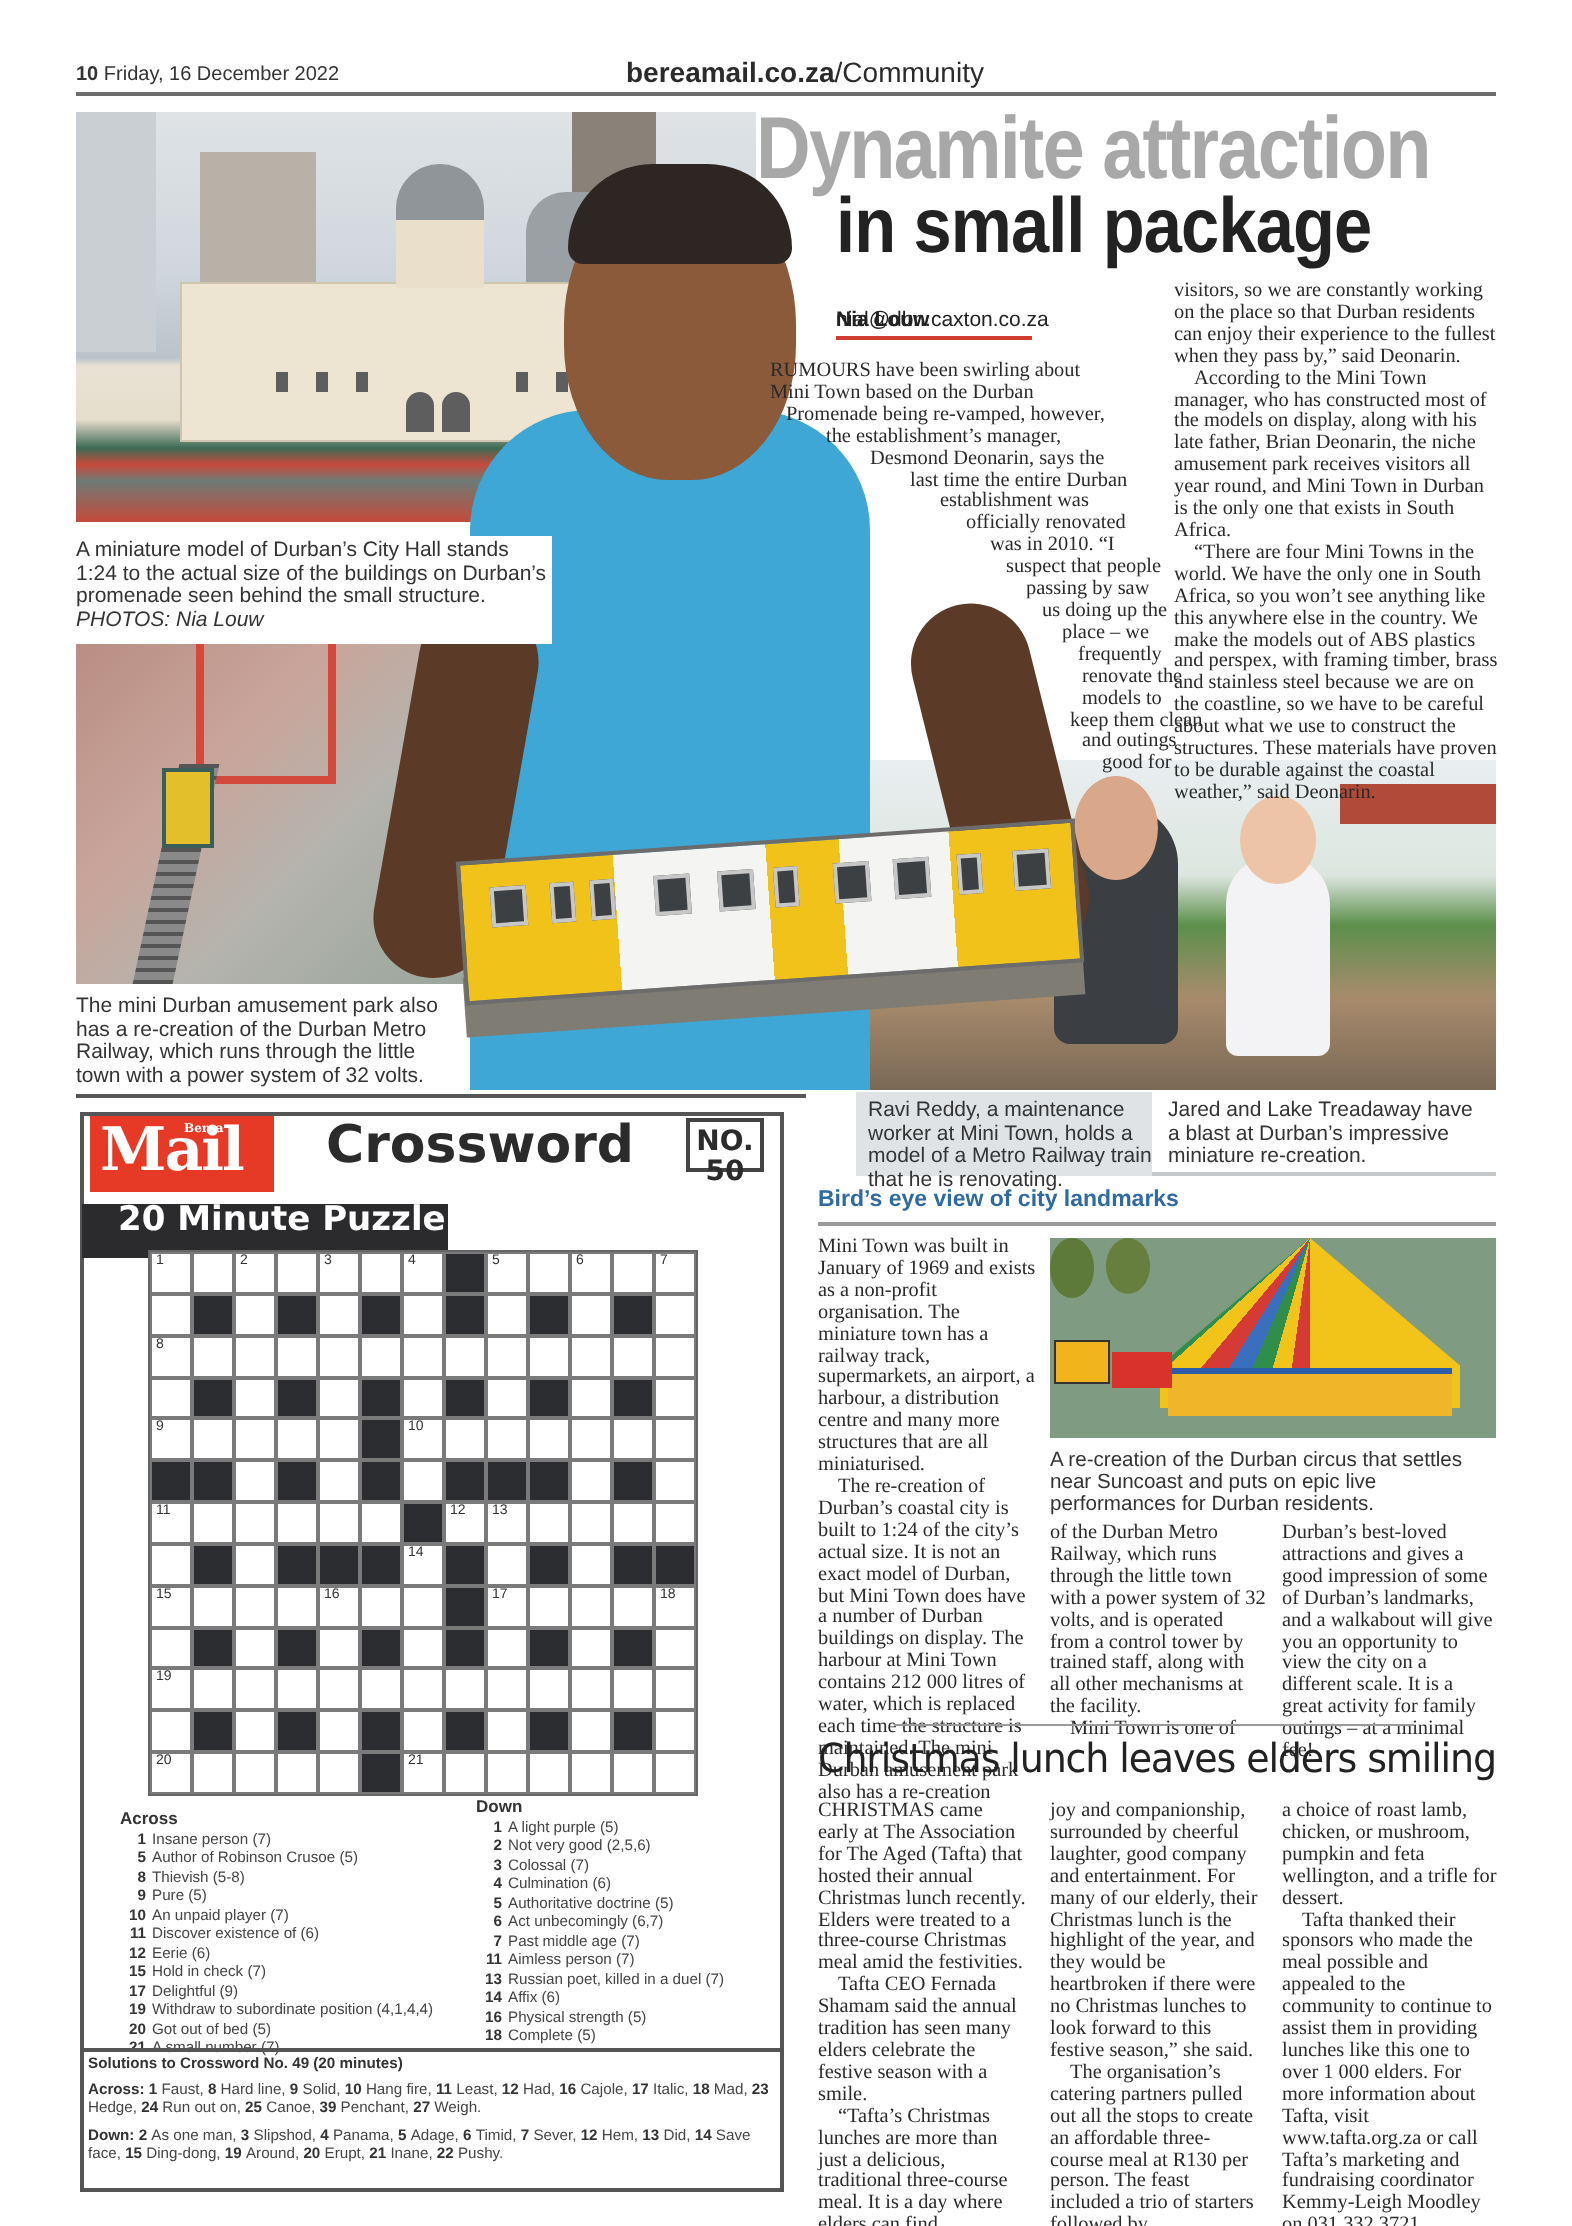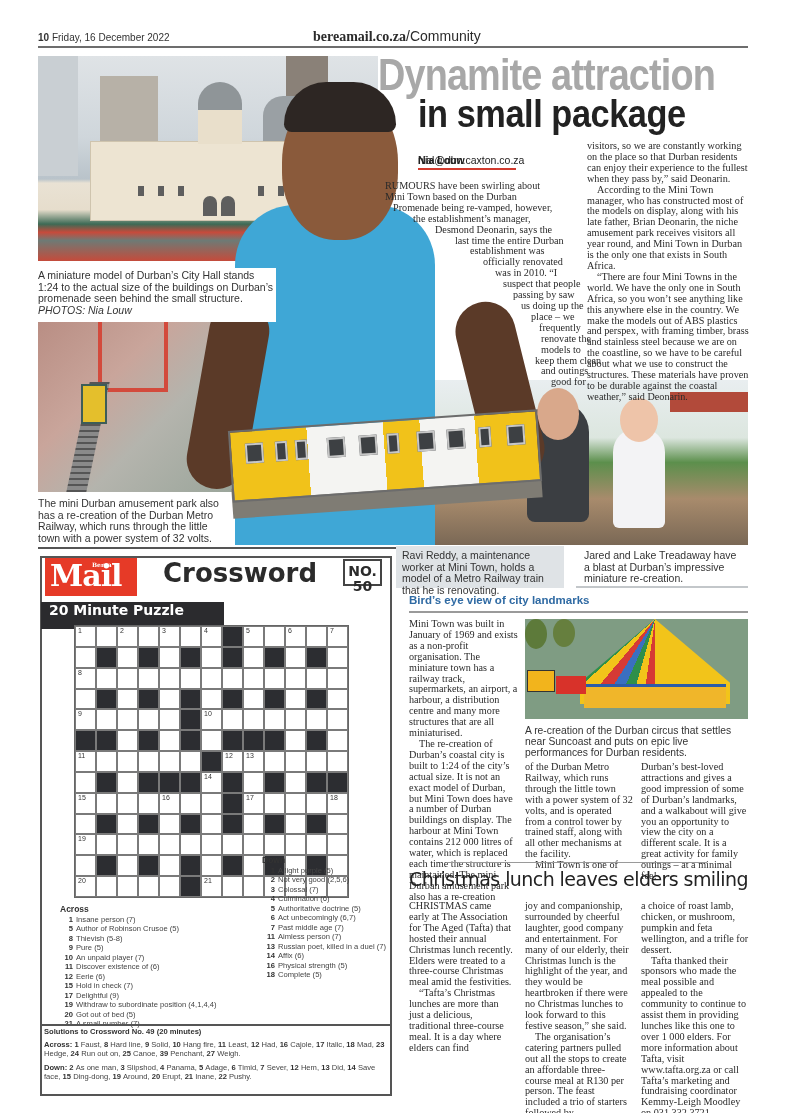--- a/index.html
+++ b/index.html
@@ -4,21 +4,21 @@
 <style>
   * { box-sizing: border-box; margin: 0; padding: 0; }
   html, body { width: 786px; height: 1113px; background: #ffffff; overflow: hidden; }
   body { position: relative; font-family: "Liberation Serif", serif; color: #2a2a2a; }
   .abs { position: absolute; }
 
   
   .folio { left: 38px; top: 32px; font-size: 10px; color: #333; font-family: "Liberation Sans", sans-serif; }
   .folio b { font-weight: bold; }
   .masthead { left: 313px; top: 28px; font-size: 14px; color: #2b2b2b; }
-  .masthead .site { font-family: Liberation Serif, serif; font-weight: bold; }
+  .masthead .site { font-family: Liberation Sans, sans-serif; font-weight: bold; }
   .masthead .sec { font-family: "Liberation Sans", sans-serif; font-weight: normal; font-size: 14px; }
   .header-rule { left: 38px; top: 46px; width: 710px; height: 2px; background: #6d6d6d; }
 
   
   .photo { overflow: hidden; }
   .cityhall { left: 38px; top: 56px; width: 340px; height: 205px;
     background: linear-gradient(180deg, #dfe3e6 0%, #cfd6db 40%, #b9c3ca 60%, #e9e2d4 62%, #e6ddcc 75%, #3d6a55 82%, #c74a3b 86%, #6e7a75 90%, #c54b3b 100%); }
   .ch-tower1 { left: 0; top: 0; width: 40px; height: 120px; background: #c9cfd3; }
   .ch-tower2 { left: 62px; top: 20px; width: 58px; height: 90px; background: #b7b1a7; }
   .ch-tower3 { left: 248px; top: 0; width: 42px; height: 60px; background: #8a8178; }
@@ -50,21 +50,21 @@
   .metro-train { left: 230px; top: 420px; width: 310px; height: 72px; transform: rotate(-4deg);
     background: linear-gradient(90deg, #f1c21a 0 25%, #f4f4f2 25% 50%, #f1c21a 50% 62%, #f4f4f2 62% 80%, #f1c21a 80%);
     border: 2px solid #6c6c6c; }
   .metro-base { left: 232px; top: 478px; width: 310px; height: 30px; background: #7f7c74; transform: rotate(-4deg); }
   .metro-win { top: 12px; width: 18px; height: 20px; background: #3d4043; border: 2px solid #c7c7c7; }
 
   
   .cap { font-family: "Liberation Sans", sans-serif; font-size: 10.5px; line-height: 11.5px; color: #333; }
   .cap-cityhall { left: 38px; top: 268px; width: 238px; background: #fff; padding: 2px 0 6px 0; }
   .cap-train { left: 38px; top: 496px; width: 190px; background: #fff; padding-top: 2px; }
-  .cap-ravi { left: 396px; top: 546px; width: 168px; height: 42px; background: #dfe3e6; padding: 4px 6px; }
+  .cap-ravi { left: 428px; top: 546px; width: 168px; height: 42px; background: #dfe3e6; padding: 4px 6px; }
   .cap-jared { left: 576px; top: 546px; width: 172px; height: 42px; background: #fff; padding: 4px 8px; border-bottom: 2px solid #c3c7ca; }
   .section-rule-left { left: 38px; top: 547px; width: 365px; height: 2px; background: #555; }
 
   
   .headline1 { left: 378px; top: 52px; font-family: "Liberation Sans", sans-serif; font-weight: bold; font-size: 44px; line-height: 46px; color: #a8a8a8; letter-spacing: -1px; transform: scaleX(0.86); transform-origin: left top; white-space: nowrap; }
   .headline2 { left: 418px; top: 93px; font-family: "Liberation Sans", sans-serif; font-weight: bold; font-size: 39px; line-height: 42px; color: #222; letter-spacing: -0.5px; transform: scaleX(0.88); transform-origin: left top; white-space: nowrap; }
 
   .byline-name { left: 418px; top: 143px; font-family: "Liberation Sans", sans-serif; font-weight: bold; font-size: 10.5px; color: #222; margin-top: 11px; }
   .byline-email { left: 418px; top: 154px; font-family: "Liberation Sans", sans-serif; font-size: 10.5px; color: #222; }
   .byline-rule { left: 418px; top: 168px; width: 98px; height: 2px; background: #d23b2f; }
@@ -74,30 +74,30 @@
   .lead-col p { white-space: nowrap; }
   .col-right-top { left: 587px; top: 141px; width: 162px; }
 
   
   .xw-box { left: 40px; top: 556px; width: 352px; height: 540px; border: 2px solid #555; background: #fff; }
   .xw-logo { left: 45px; top: 558px; width: 92px; height: 38px; background: #e63a27; color: #fff; }
   .xw-logo-berea { left: 92px; top: 561px; font-family: "DejaVu Serif", serif; font-weight: bold; font-size: 6px; color: #fff; }
   .xw-logo-mail { left: 50px; top: 558px; font-family: "DejaVu Serif", serif; font-weight: bold; font-size: 30px; color: #fff; letter-spacing: -1px; }
   .xw-title { left: 163px; top: 558px; font-family: "DejaVu Sans", sans-serif; font-weight: bold; font-size: 26px; color: #2b2b2b; }
   .xw-no { left: 343px; top: 559px; width: 39px; height: 27px; border: 2px solid #444; font-family: "DejaVu Sans", sans-serif; font-weight: bold; font-size: 14px; line-height: 15px; text-align: center; padding-top: 3px; color: #2b2b2b; }
-  .xw-sub { left: 41px; top: 602px; width: 183px; height: 27px; background: #2b2b2e; color: #fff; font-family: "DejaVu Sans", sans-serif; font-weight: bold; font-size: 14px; line-height: 16px; padding-left: 8px; }
+  .xw-sub { left: 41px; top: 602px; width: 183px; height: 27px; background: #2b2b2e; color: #fff; font-family: "DejaVu Sans", sans-serif; font-weight: bold; font-size: 17px; line-height: 16px; padding-left: 18px; }
   .xw-grid { left: 74px; top: 625px; width: 275px; height: 273px; display: grid; grid-template-columns: repeat(13, 1fr); grid-template-rows: repeat(13, 1fr); border: 1.5px solid #666; background: #fff; }
   .xw-cell { border: 0.75px solid #7a7a7a; position: relative; background: #fff; }
   .xw-cell.blk { background: #2c2d31; }
   .xw-num { position: absolute; left: 2px; top: 0px; font-family: "Liberation Sans", sans-serif; font-size: 7px; color: #333; }
   .xw-clues { font-family: "Liberation Sans", sans-serif; font-size: 7.6px; line-height: 9.5px; color: #444; }
   .xw-clues h4 { font-size: 8.5px; font-weight: bold; color: #333; margin-bottom: 0px; }
   .xw-clues .n { display: inline-block; width: 13px; text-align: right; font-weight: bold; margin-right: 3px; color: #333; }
   .xw-across { left: 60px; top: 905px; width: 180px; }
-  .xw-down { left: 238px; top: 856px; width: 150px; margin-left: 24px; }
+  .xw-down { left: 238px; top: 899px; width: 150px; }
   .xw-sol-rule { left: 41px; top: 1024px; width: 350px; height: 1.5px; background: #555; }
   .xw-sol { left: 44px; top: 1027px; width: 345px; font-family: "Liberation Sans", sans-serif; font-size: 7.6px; line-height: 9.6px; color: #444; }
   .xw-sol .t { font-weight: bold; color: #333; margin-bottom: 3px; }
   .xw-sol b { color: #333; }
   .xw-sol p { margin-bottom: 4px; }
 
   
   .subhead { left: 409px; top: 594px; font-family: "Liberation Sans", sans-serif; font-weight: bold; font-size: 11.5px; color: #2f6aa3; }
   .subhead-rule { left: 409px; top: 611px; width: 339px; height: 1.5px; background: #9a9a9a; }
   .bird-col1 { left: 409px; top: 619px; width: 110px; }
@@ -512,20 +512,21 @@
   <p class="indent">Mini Town is one of</p>
 </div>
 <div class="abs body-text bird-col3">
   <p>Durban’s best-loved attractions and gives a good impression of some of Durban’s landmarks, and a walkabout will give you an opportunity to view the city on a different scale. It is a great activity for family outings – at a minimal fee!</p>
 </div>
 
 <div class="abs xmas-rule"></div>
 <div class="abs xmas-head">Christmas lunch leaves elders smiling</div>
 <div class="abs body-text xmas-col1">
   <p>CHRISTMAS came early at The Association for The Aged (Tafta) that hosted their annual Christmas lunch recently. Elders were treated to a three-course Christmas meal amid the festivities.</p>
+  <p class="indent">Tafta CEO Fernada Shamam said the annual tradition has seen many elders celebrate the festive season with a smile.</p>
   <p class="indent">“Tafta’s Christmas lunches are more than just a delicious, traditional three-course meal. It is a day where elders can find</p>
 </div>
 <div class="abs body-text xmas-col2">
   <p>joy and companionship, surrounded by cheerful laughter, good company and entertainment. For many of our elderly, their Christmas lunch is the highlight of the year, and they would be heartbroken if there were no Christmas lunches to look forward to this festive season,” she said.</p>
   <p class="indent">The organisation’s catering partners pulled out all the stops to create an affordable three-course meal at R130 per person. The feast included a trio of starters followed by</p>
 </div>
 <div class="abs body-text xmas-col3">
   <p>a choice of roast lamb, chicken, or mushroom, pumpkin and feta wellington, and a trifle for dessert.</p>
   <p class="indent">Tafta thanked their sponsors who made the meal possible and appealed to the community to continue to assist them in providing lunches like this one to over 1 000 elders. For more information about Tafta, visit www.tafta.org.za or call Tafta’s marketing and fundraising coordinator Kemmy-Leigh Moodley on 031 332 3721.</p>
 </div>

